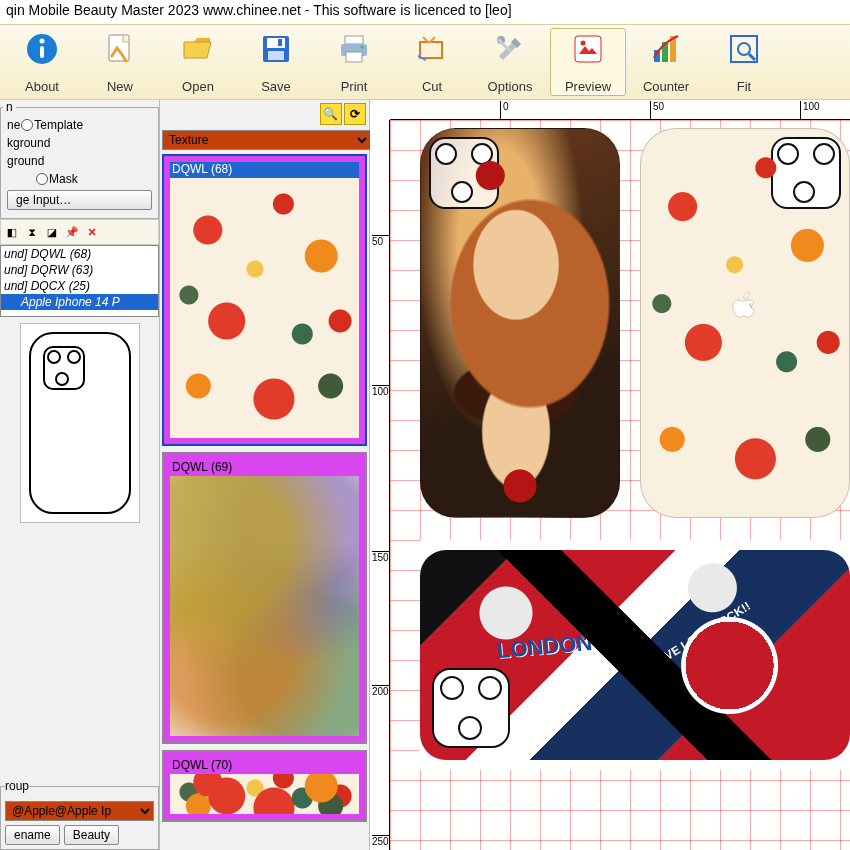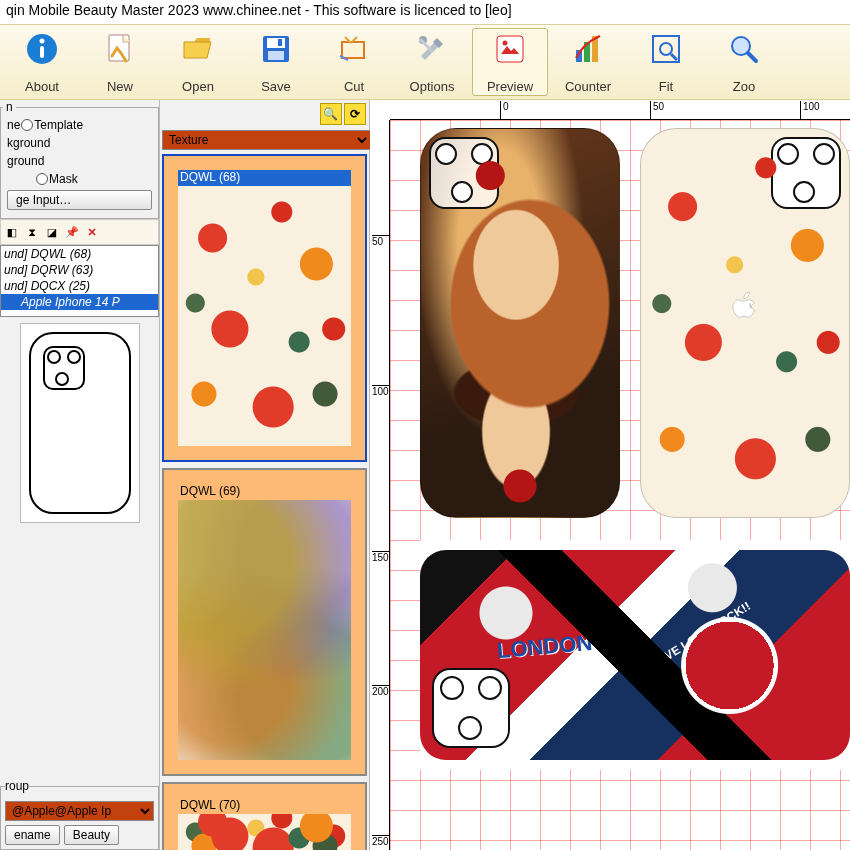--- a/index.html
+++ b/index.html
@@ -36,21 +36,21 @@
 .cam-outline .c3 { bottom: 2px; left: 10px; }
 
 .groupbox { margin-top: auto; border: 1px solid #aaa; padding: 4px; }
 .groupbox .row { display: flex; gap: 4px; margin-top: 4px; align-items: center; }
 .groupbox select, .combo { width: 100%; font-size: 12px; border: 1px solid #888; background: #c2410c; padding: 1px 2px; }
 
 .midcol { width: 210px; background: #f1f1f1; border-right: 1px solid #bbb; display: flex; flex-direction: column; }
 .midtop { display: flex; justify-content: flex-end; gap: 2px; padding: 3px; background: #f1f1f1; }
 .sqbtn { width: 22px; height: 22px; background: #ffde3a; border: 1px solid #b89b00; display: flex; align-items: center; justify-content: center; font-weight: bold; cursor: pointer; }
 .txgrid { overflow-y: auto; flex: 1; background: #f1f1f1; padding: 2px; }
-.txcell { border: 2px solid #1347c4; background: #fdba74; margin-bottom: 6px; padding: 14px; }
+.txcell { border: 2px solid #1347c4; background: #d946ef; margin-bottom: 6px; padding: 6px; }
 .txcell.off { border-color: #8a8a8a; }
 .txlabel { font-size: 12px; padding: 0 2px 2px 2px; }
 .txlabel.sel { background: #1e66d0; color: #fff; }
 .txthumb { width: 100%; height: 260px; background: #faf3e4; position: relative; overflow: hidden; }
 
 .rightcol { flex: 1; background: #fff; display: flex; flex-direction: column; position: relative; }
 .ruler-h { height: 20px; background: #fff; border-bottom: 1px solid #000; position: relative; margin-left: 20px; }
 .ruler-v { width: 20px; background: #fff; border-right: 1px solid #000; position: absolute; top: 20px; bottom: 0; left: 0; }
 .rtick { position: absolute; font-size: 10px; color: #000; }
 .rtick.h { top: 1px; border-left: 1px solid #000; height: 18px; padding-left: 2px; }
@@ -165,20 +165,31 @@
           <rect x="8" y="6" width="18" height="10" fill="#fff"></rect>
           <rect x="9" y="19" width="16" height="9" fill="#c9dcff"></rect>
           <rect x="19" y="7" width="4" height="7" fill="#2b6cd3"></rect>
         </svg>
       </span>
     <span class="tblabel">Save</span>
   </div>
   <div class="toolbtn">
     <span class="tbicon">
         <svg width="34" height="34">
+          <rect x="8" y="4" width="18" height="8" fill="#fff" stroke="#999"></rect>
+          <rect x="4" y="12" width="26" height="12" rx="2" fill="#9bb6d8"></rect>
+          <rect x="9" y="20" width="16" height="10" fill="#fff" stroke="#999"></rect>
+          <circle cx="25" cy="15" r="1.5" fill="#38c24a"></circle>
+        </svg>
+      </span>
+    <span class="tblabel">Print</span>
+  </div>
+  <div class="toolbtn">
+    <span class="tbicon">
+        <svg width="34" height="34">
           <rect x="5" y="10" width="22" height="16" fill="none" stroke="#e07b1d" stroke-width="2"></rect>
           <path d="M8 5l6 6M20 5l-6 6" stroke="#e6a133" stroke-width="2"></path>
           <rect x="10" y="14" width="14" height="8" fill="#fff3d1"></rect>
           <path d="M3 24l8 4" stroke="#5a8dd6" stroke-width="2"></path>
         </svg>
       </span>
     <span class="tblabel">Cut</span>
   </div>
   <div class="toolbtn">
     <span class="tbicon">
@@ -214,29 +225,20 @@
   </div>
   <div class="toolbtn">
     <span class="tbicon">
         <svg width="34" height="34">
           <rect x="4" y="4" width="26" height="26" fill="none" stroke="#2b6cd3" stroke-width="2"></rect>
           <circle cx="17" cy="17" r="6" fill="none" stroke="#2b6cd3" stroke-width="2"></circle>
           <path d="M22 22l6 6" stroke="#2b6cd3" stroke-width="3"></path>
         </svg>
       </span>
     <span class="tblabel">Fit</span>
-  </div>
-  <div class="toolbtn">
-    <span class="tbicon">
-        <svg width="34" height="34">
-          <circle cx="14" cy="14" r="9" fill="#cfe3ff" stroke="#2b6cd3" stroke-width="2"></circle>
-          <path d="M21 21l8 8" stroke="#2b6cd3" stroke-width="4" stroke-linecap="round"></path>
-        </svg>
-      </span>
-    <span class="tblabel">Zoo</span>
   </div>
 </div>
 
 <div class="workspace">
   <div class="leftcol">
     <fieldset class="panel" style="padding:2px 2px 6px 2px;">
       <legend>n</legend>
       <div class="opt-row">
         <span>ne</span>
         <span class="radio"></span>

